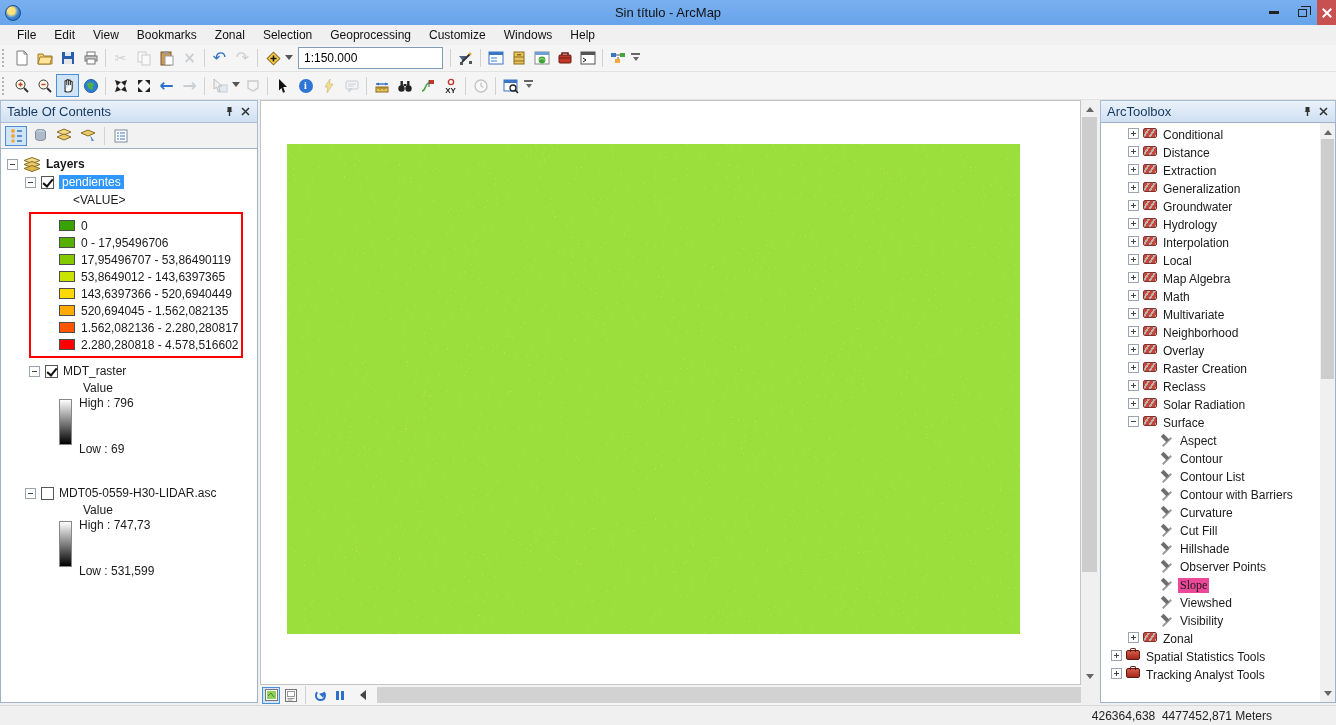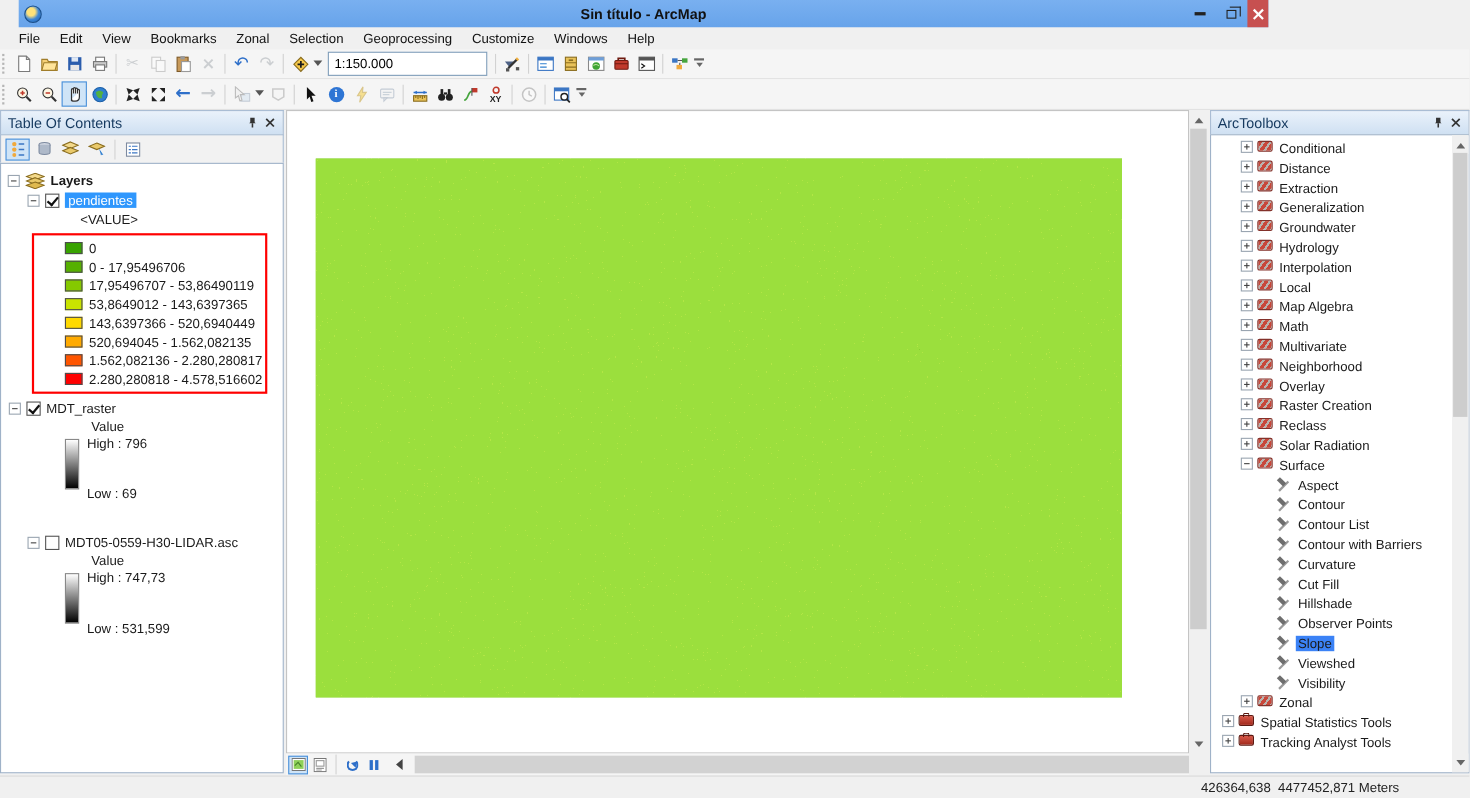--- a/index.html
+++ b/index.html
@@ -1,20 +1,20 @@
 <!DOCTYPE html>
 <html><head>
 <meta charset="utf-8">
 <style>
   * { box-sizing: border-box; margin:0; padding:0; }
   html,body { width:1336px; height:725px; overflow:hidden; }
   body { font-family:"Liberation Sans","DejaVu Sans",sans-serif; background:#f0f0f0; position:relative; font-size:12px; color:#1a1a1a; }
 
   
-  .titlebar { position:absolute; left:17px; top:0; width:1136px; height:25px; background:linear-gradient(#79b0f0,#67a3ea); display:flex; align-items:center;font-weight:bold; }
+  .titlebar { position:absolute; left:0; top:0; width:1336px; height:25px; background:linear-gradient(#79b0f0,#67a3ea); display:flex; align-items:center; }
   .app-icon { width:16px; height:16px; margin-left:5px; border-radius:50%; background:radial-gradient(circle at 38% 35%, #ffe27a 0 28%, #3d86d8 55%, #1c5fa8); border:1px solid #1b4f8a; }
   .win-title { position:absolute; left:0; right:0; text-align:center; font-size:13px; color:#111; }
   .win-btns { position:absolute; right:0; top:0; height:25px; display:flex; }
   .win-btn { width:29px; height:25px; display:flex; align-items:center; justify-content:center; }
   .glyph-min { width:10px; height:3px; background:#222; }
   .glyph-restore { width:9px; height:8px; border:1px solid #222; position:relative; background:transparent; }
   .glyph-restore::before { content:""; position:absolute; left:2px; top:-4px; width:9px; height:8px; border:1px solid #222; border-bottom:none; border-left:none; }
   .win-btn.close { background:#c75050; width:19px; }
   .glyph-x { position:relative; width:10px; height:10px; }
   .glyph-x::before,.glyph-x::after { content:""; position:absolute; left:4px; top:-1px; width:2px; height:12px; background:#fff; }
@@ -90,21 +90,21 @@
   .atb-tree { position:absolute; left:0; top:22px; right:0; bottom:0; background:#fff; border:1px solid #9fb2c8; padding-top:5px; overflow:hidden; }
   .atb-row { display:flex; align-items:flex-start; height:18px; gap:4px; padding-left:calc(10px + var(--ind,0)*17px); }
   .node-icon { display:inline-block; }
   .node-icon[data-icon="toolset"] { width:14px; height:10px; min-width:14px; border:1px solid #83312a; border-radius:2px; background:repeating-linear-gradient(125deg,#c8473a 0 3px,#b9b2ae 3px 5px); }
   .node-icon[data-icon="toolbox"] { width:14px; height:10px; min-width:14px; border:1px solid #5e1911; border-radius:2px; background:linear-gradient(#d8594a,#a2291c); position:relative; }
   .node-icon[data-icon="toolbox"]::before { content:""; position:absolute; left:3px; right:3px; top:-3px; height:3px; border:1px solid #5e1911; border-bottom:none; border-radius:2px 2px 0 0; }
   .node-icon[data-icon="tool"] { width:14px; height:14px; min-width:14px; position:relative; }
   .node-icon[data-icon="tool"]::before { content:""; position:absolute; left:6px; top:2px; width:2px; height:12px; background:#9a9a9a; transform:rotate(45deg); }
   .node-icon[data-icon="tool"]::after { content:""; position:absolute; left:1px; top:2px; width:8px; height:4px; background:#6e6e6e; transform:rotate(45deg); }
   .atb-label { padding:0 2px; white-space:nowrap; }
-  .atb-label[data-selected="true"] { background:#3b82f6; }
+  .atb-label[data-selected="true"] { background:#ec4899;font-family:Liberation Serif, serif; }
   .atb-scroll { position:absolute; right:1px; top:23px; width:15px; bottom:1px; background:#f0f0f0; }
   .atb-scroll .thumb { position:absolute; left:1px; right:1px; top:16px; height:240px; background:#cdcdcd; }
 
   
   .statusbar { position:absolute; left:0; bottom:0; width:1336px; height:20px; background:#f0f0f0; border-top:1px solid #d9d9d9; }
   .coords { position:absolute; right:64px; top:3px; color:#222; white-space:pre; }
 
   
   .i16 { width:16px; height:16px; }
   svg { display:block; }
@@ -519,21 +519,21 @@
         <div class="lrow">
           <span class="swatch" style="background: rgb(255, 85, 0);"></span>
           <span>1.562,082136 - 2.280,280817</span>
         </div>
 
         <div class="lrow">
           <span class="swatch" style="background: rgb(255, 0, 0);"></span>
           <span>2.280,280818 - 4.578,516602</span>
         </div>
       </div>
-    <div class="trow" style="padding-left:7px">
+    <div class="trow" style="padding-left:28px">
       <span class="exp" data-exp="expanded"></span>
       <span class="cbox checked"></span>
       <span>MDT_raster</span>
     </div>
     <div class="trow" style="padding-left:82px;height:16px">
       <span>Value</span>
     </div>
     <div class="ramp-block">
       <span class="ramp-bar"></span>
       <span class="ramp-high">High : 796</span>

